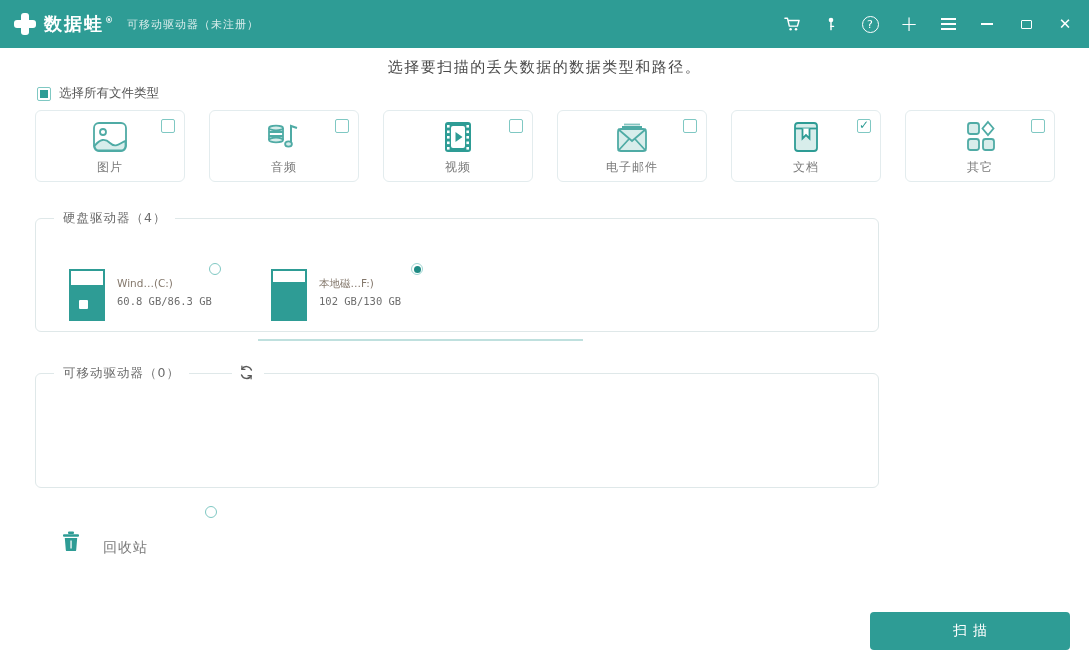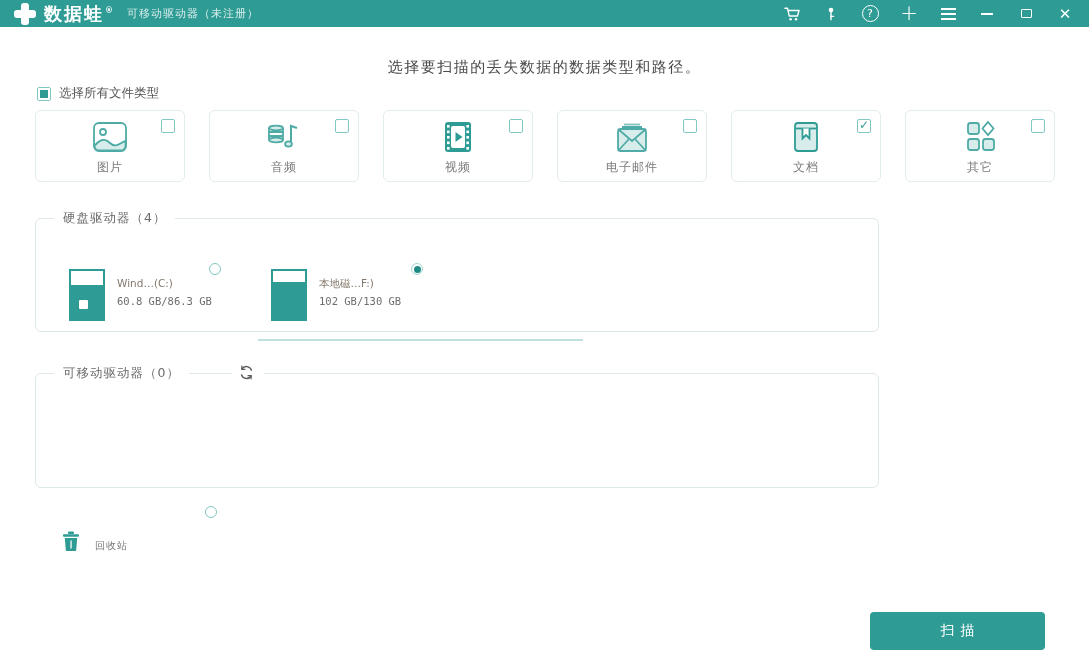--- a/index.html
+++ b/index.html
@@ -1,20 +1,20 @@
 <!DOCTYPE html>
 <html><head>
 <meta charset="utf-8">
 <style>
   * { margin:0; padding:0; box-sizing:border-box; }
   html,body { width:1089px; height:664px; background:#fff; font-family:"DejaVu Sans", sans-serif; overflow:hidden; }
   .window { position:relative; width:1089px; height:664px; background:#fff; outline:1px solid #d9d9d9; }
 
   
-  .titlebar { position:absolute; left:0; top:0; width:100%; height:27px; background:#2e9c95; display:flex; align-items:center; padding:9px 14px; color:#fff; }
+  .titlebar { position:absolute; left:0; top:0; width:100%; height:48px; background:#2e9c95; display:flex; align-items:center; padding:9px 14px; color:#fff; }
   .logo-cross { position:relative; width:22px; height:22px; margin-right:8px; flex:none; }
   .logo-cross::before, .logo-cross::after { content:""; position:absolute; background:#fff; border-radius:3px; }
   .logo-cross::before { left:7px; top:0; width:8px; height:22px; }
   .logo-cross::after { left:0; top:7px; width:22px; height:8px; }
   .brand { font-size:18px; font-weight:bold; letter-spacing:2px; }
   .brand-mark { font-size:8px; vertical-align:super; margin-left:1px; }
   .subtitle { font-size:11px; color:rgba(255,255,255,.82); margin-left:12px; letter-spacing:1px; }
   .tb-icons { margin-left:auto; display:flex; align-items:center; gap:19px; }
   .tb-btn { width:20px; height:20px; display:flex; align-items:center; justify-content:center; color:#fff; cursor:pointer; }
   .tb-help { width:17px; height:17px; border:1.4px solid #fff; border-radius:50%; font-size:11px; display:flex; align-items:center; justify-content:center; }
@@ -53,23 +53,23 @@
   .gauge-fill { position:absolute; left:0; bottom:0; width:100%; background:#2e9c95; }
   .win-logo { position:absolute; left:8px; bottom:10px; width:9px; height:9px; background:#fff; border-radius:1px; }
   .drive-name { position:absolute; left:48px; top:14px; font-size:10.5px; color:#84786c; white-space:nowrap; }
   .drive-cap { position:absolute; left:48px; top:32px; font-size:10.5px; color:#6e6e6e; font-family:"DejaVu Sans Mono", monospace; white-space:nowrap; }
   .drive-underline { position:absolute; left:-13px; bottom:-16px; width:325px; height:2px; background:#bfe0de; display:none; }
   .drive-underline.on { display:block; }
 
   .recycle-cell { position:absolute; left:60px; top:506px; width:202px; height:52px; }
   .recycle-cell .radio { top:0; left:145px; }
   .trash { position:absolute; left:2px; top:25px; width:18px; height:20px; }
-  .recycle-lbl { position:absolute; left:35px; top:33px; font-size:10px; color:#7b7b7b; letter-spacing:1px; }
-
-  .scan-btn { position:absolute; left:870px; top:612px; width:175px; height:38px; background:#2e9c95; border:none; border-radius:4px; color:#fff; font-size:14px; letter-spacing:6px; text-indent:6px; font-family:"DejaVu Sans", sans-serif; cursor:pointer; display:flex; align-items:center; justify-content:center; }
+  .recycle-lbl { position:absolute; left:43px; top:33px; font-size:14px; color:#7b7b7b; letter-spacing:1px; }
+
+  .scan-btn { position:absolute; left:870px; top:612px; width:200px; height:38px; background:#2e9c95; border:none; border-radius:4px; color:#fff; font-size:14px; letter-spacing:6px; text-indent:6px; font-family:"DejaVu Sans", sans-serif; cursor:pointer; display:flex; align-items:center; justify-content:center; }
 </style>
 </head>
 <body>
 
 <div class="window">
 
   <div class="titlebar">
     <span class="logo-cross"></span>
     <span class="brand"><span>数据蛙</span><span class="brand-mark">®</span></span>
     <span class="subtitle">可移动驱动器（未注册）</span>

